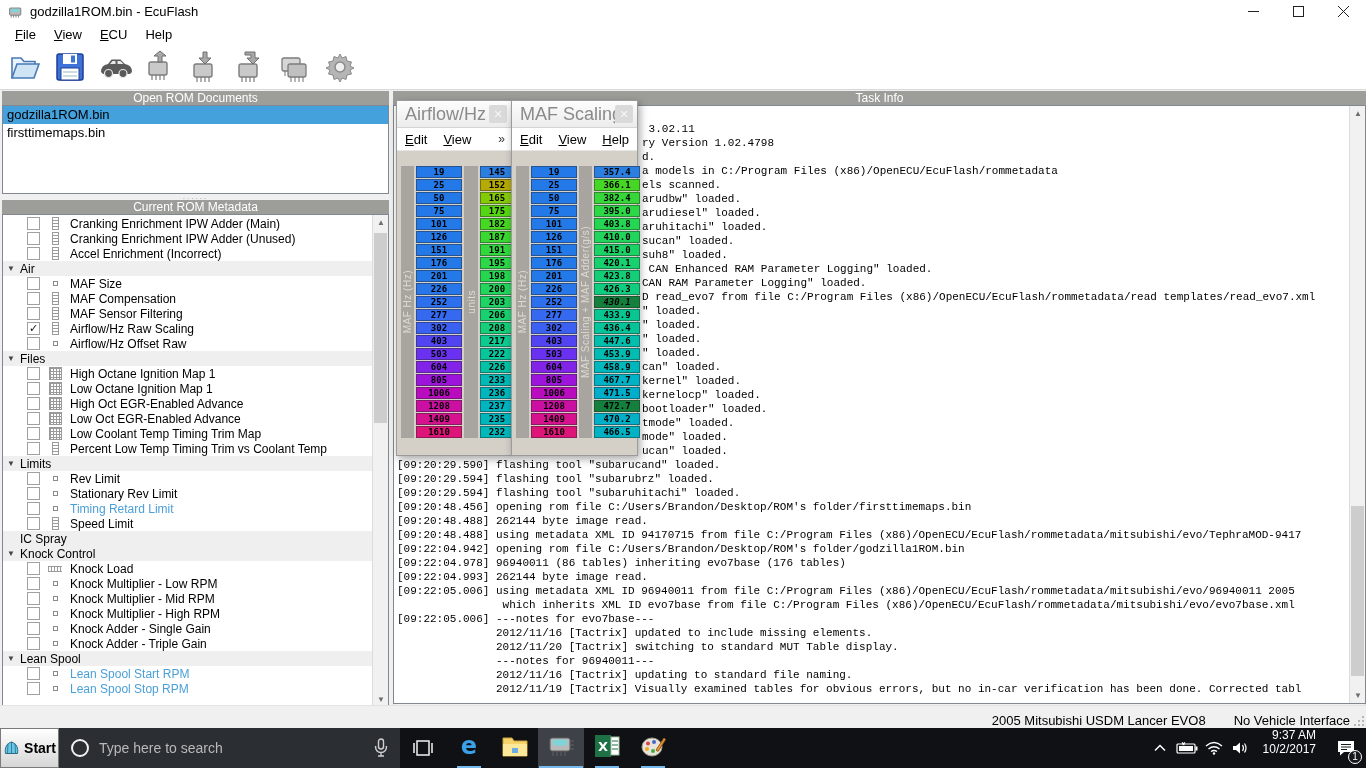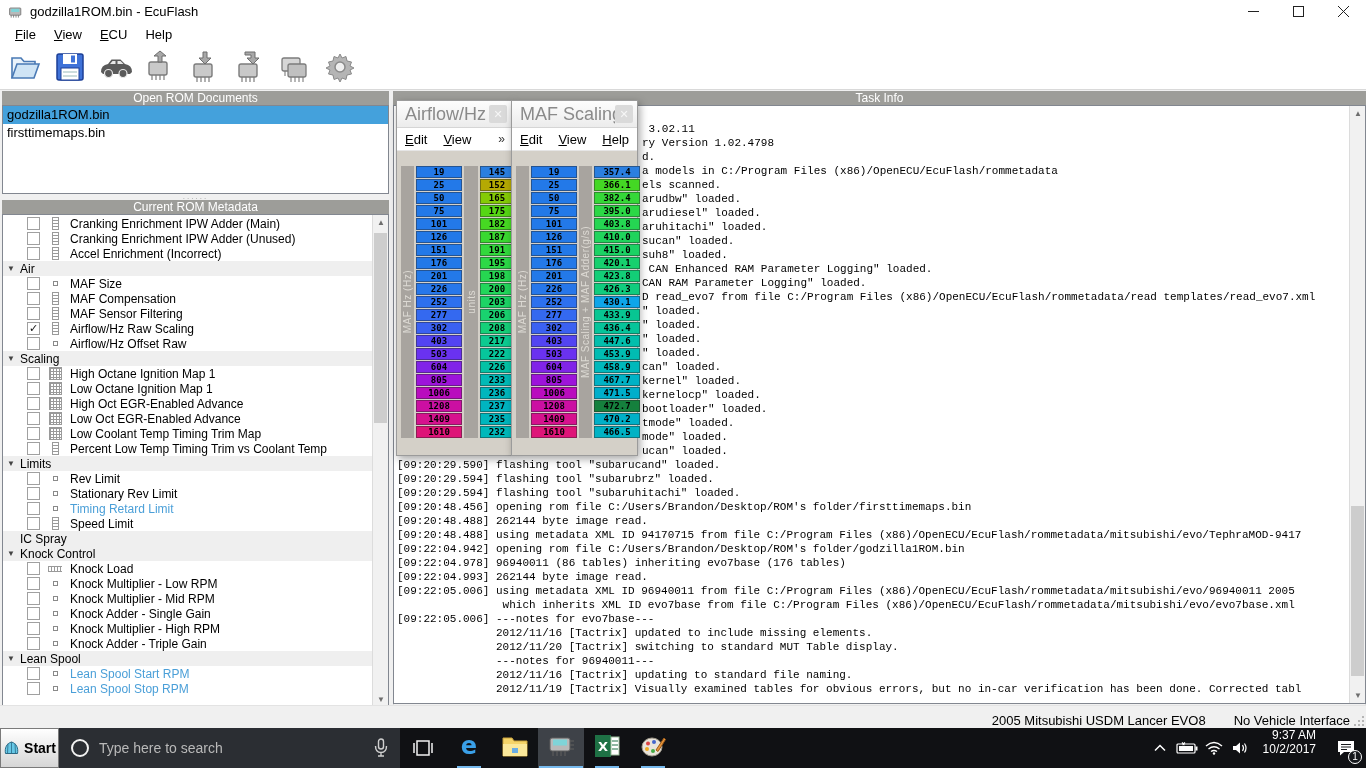--- a/index.html
+++ b/index.html
@@ -309,21 +309,21 @@
           </div>
           <div class="tree-row item">
             <span class="cb"></span>
             <span class="ticon">
               <span class="i-scalar"></span>
             </span>
             <span class="tlabel">Airflow/Hz Offset Raw</span>
           </div>
           <div class="tree-row category">
             <span class="tri">▼</span>
-            <span class="tlabel">Scaling</span>
+            <span class="tlabel">Files</span>
           </div>
           <div class="tree-row item">
             <span class="cb"></span>
             <span class="ticon">
               <span class="i-2d"></span>
             </span>
             <span class="tlabel">High Octane Ignition Map 1</span>
           </div>
           <div class="tree-row item">
             <span class="cb"></span>
@@ -419,28 +419,28 @@
             <span class="ticon">
               <span class="i-scalar"></span>
             </span>
             <span class="tlabel">Knock Multiplier - Mid RPM</span>
           </div>
           <div class="tree-row item">
             <span class="cb"></span>
             <span class="ticon">
               <span class="i-scalar"></span>
             </span>
+            <span class="tlabel">Knock Multiplier - High RPM</span>
+          </div>
+          <div class="tree-row item">
+            <span class="cb"></span>
+            <span class="ticon">
+              <span class="i-scalar"></span>
+            </span>
             <span class="tlabel">Knock Adder - Single Gain</span>
-          </div>
-          <div class="tree-row item">
-            <span class="cb"></span>
-            <span class="ticon">
-              <span class="i-scalar"></span>
-            </span>
-            <span class="tlabel">Knock Multiplier - High RPM</span>
           </div>
           <div class="tree-row item">
             <span class="cb"></span>
             <span class="ticon">
               <span class="i-scalar"></span>
             </span>
             <span class="tlabel">Knock Adder - Triple Gain</span>
           </div>
           <div class="tree-row category">
             <span class="tri">▼</span>
@@ -599,21 +599,21 @@
             <div class="tcell" style="background: rgb(43, 127, 224);">357.4</div>
             <div class="tcell" style="background: rgb(68, 216, 36);">366.1</div>
             <div class="tcell" style="background: rgb(53, 216, 56);">382.4</div>
             <div class="tcell" style="background: rgb(44, 216, 70);">395.0</div>
             <div class="tcell" style="background: rgb(37, 214, 82);">403.8</div>
             <div class="tcell" style="background: rgb(32, 212, 92);">410.0</div>
             <div class="tcell" style="background: rgb(27, 210, 100);">415.0</div>
             <div class="tcell" style="background: rgb(23, 208, 110);">420.1</div>
             <div class="tcell" style="background: rgb(19, 206, 119);">423.8</div>
             <div class="tcell" style="background: rgb(16, 204, 126);">426.3</div>
-            <div class="tcell" style="background: #0ea5e9;">430.1</div>
+            <div class="tcell" style="background: #15803d; font-style: italic;">430.1</div>
             <div class="tcell" style="background: rgb(8, 198, 146);">433.9</div>
             <div class="tcell" style="background: rgb(6, 196, 154);">436.4</div>
             <div class="tcell" style="background: rgb(2, 190, 172);">447.6</div>
             <div class="tcell" style="background: rgb(1, 188, 178);">453.9</div>
             <div class="tcell" style="background: rgb(0, 184, 187);">458.9</div>
             <div class="tcell" style="background: rgb(0, 178, 198);">467.7</div>
             <div class="tcell" style="background: rgb(0, 174, 203);">471.5</div>
             <div class="tcell" style="background: #15803d;">472.7</div>
             <div class="tcell" style="background: rgb(0, 176, 200);">470.2</div>
             <div class="tcell" style="background: rgb(0, 178, 196);">466.5</div>

